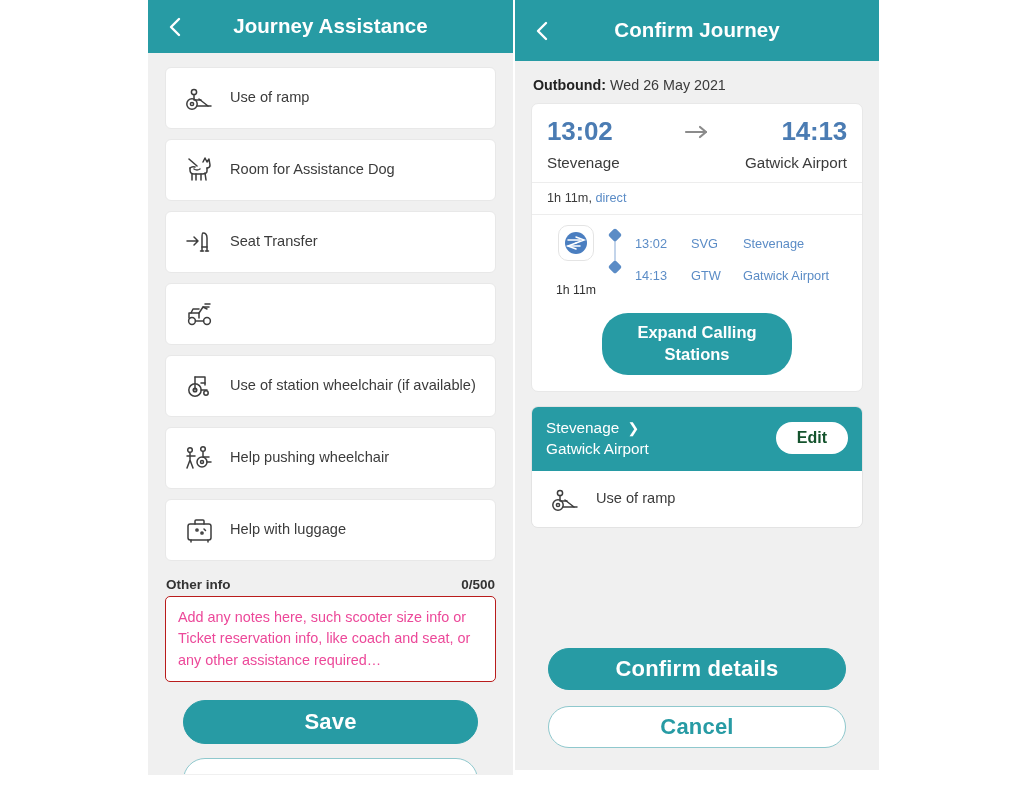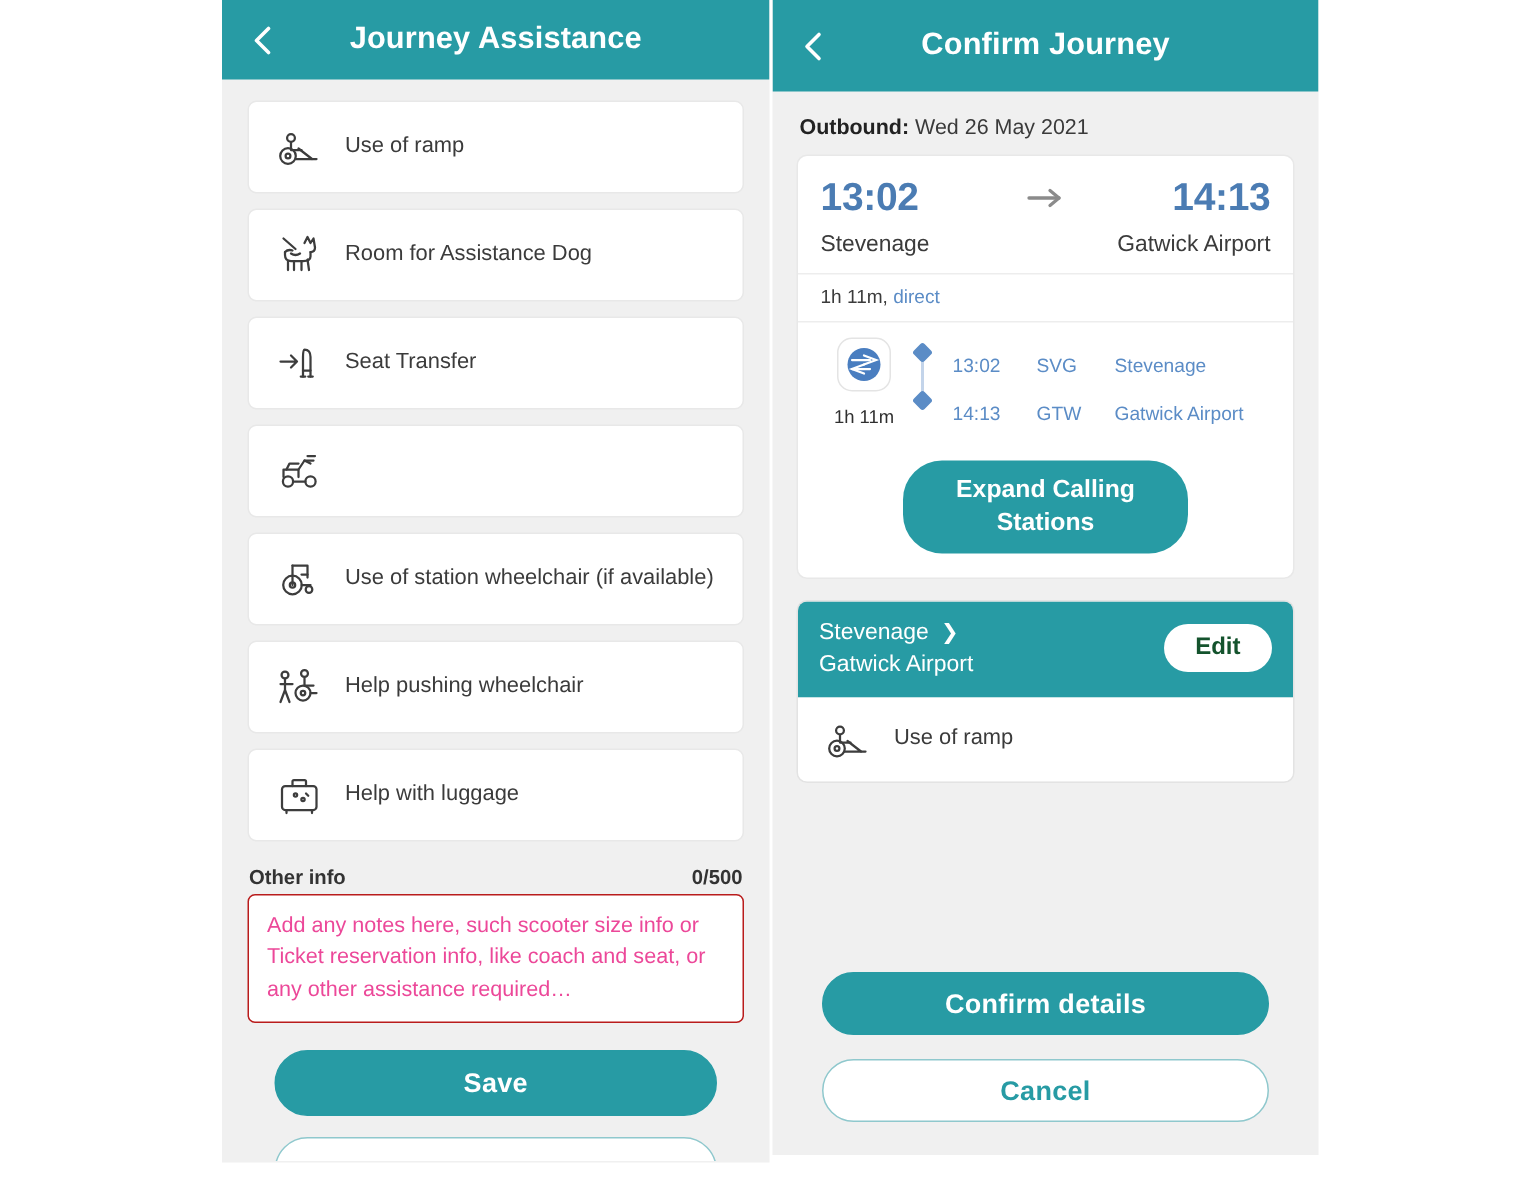--- a/index.html
+++ b/index.html
@@ -98,21 +98,21 @@
     color: #ec4899;
     cursor: text;
     overflow: hidden;
   }
 
   .btn-wrap { padding: 18px 35px 0 35px; }
   .btn {
     display: flex; align-items: center; justify-content: center;
     border-radius: 26px;
     height: 44px;
-    font-size: 18px;
+    font-size: 22px;
     font-weight: bold;
     cursor: pointer;
     letter-spacing: 0.2px;
   }
   .btn-filled { background: #279ba4; color: #ffffff; border: 1px solid #279ba4; }
   .btn-outline { background: #ffffff; color: #279ba4; border: 1px solid #8fc8cd; text-align: center; }
   .btn-clip { height: 16px; overflow: hidden; margin-top: 14px; }
 
   
   .outbound {
@@ -162,21 +162,21 @@
     width: 58px; min-width: 58px;
     display: flex; flex-direction: column; align-items: center;
   }
   .rail-badge {
     width: 36px; height: 36px;
     background: #ffffff;
     border: 1px solid #e4e4e4;
     border-radius: 10px;
     display: flex; align-items: center; justify-content: center;
   }
-  .leg-dur { font-size: 12.3px; color: #2f2f2f; margin-top: 10px; }
+  .leg-dur { font-size: 12.3px; color: #2f2f2f; margin-top: 22px; }
 
   .leg-spine {
     width: 20px; min-width: 20px;
     display: flex; flex-direction: column; align-items: center;
     padding-top: 5px;
   }
   .spine-dot {
     width: 10px; height: 10px;
     background: #5b8cc6;
     transform: rotate(45deg);

